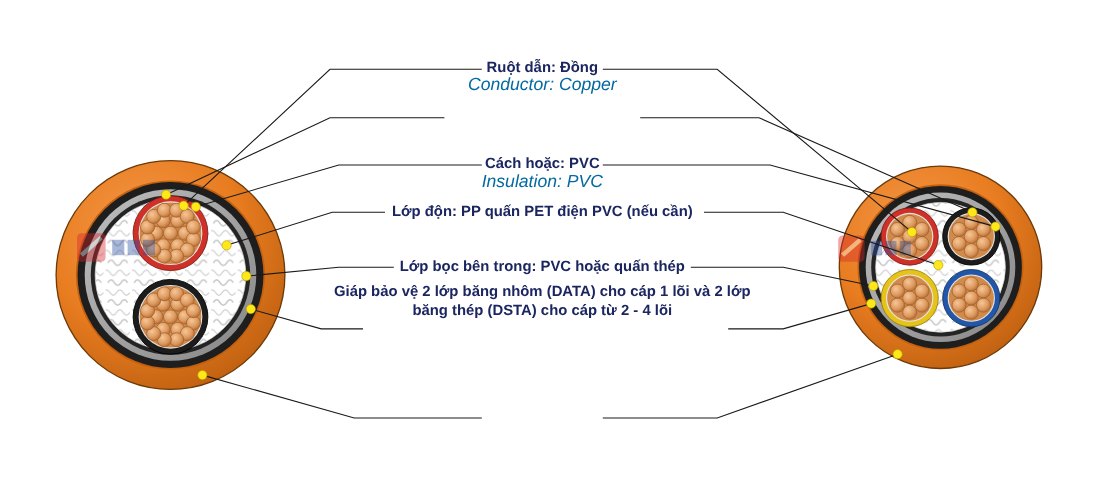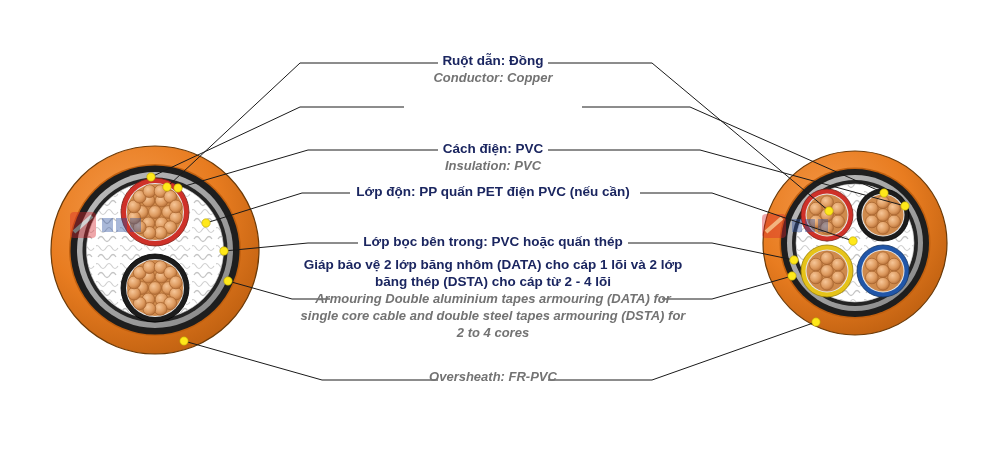--- a/index.html
+++ b/index.html
@@ -2,21 +2,21 @@
 <html><head>
 <meta charset="utf-8">
 <style>
   *{margin:0;padding:0;box-sizing:border-box}
   html,body{background:#ffffff}
   body{font-family:"Liberation Sans",sans-serif}
   .canvas{position:relative;width:1000px;height:450px;background:#fff;overflow:hidden}
   svg.art{position:absolute;left:0;top:0;z-index:1}
   .label{position:absolute;text-align:center;color:#1b2660;z-index:2}
   .label .vi{font-weight:bold;font-size:13.5px;line-height:17px}
-  .label .en{font-weight:bold;font-style:italic;font-size:13px;line-height:17px;color:#737373}
+  .label .en{font-weight:normal;font-style:italic;font-size:16px;line-height:17px;color:#0369a1}
   .l1{top:52px;left:283px;width:420px}
   .l2{top:96px;left:283px;width:420px}
   .l3{top:140px;left:283px;width:420px}
   .l4{top:183px;left:283px;width:420px}
   .l5{top:233px;left:283px;width:420px}
   .l6{top:256px;left:298px;width:390px}
   .l7{top:368px;left:283px;width:420px}
 </style>
 </head>
 <body>
@@ -225,30 +225,28 @@
       <circle cx="792" cy="276" r="4.2"></circle>
       <circle cx="816" cy="322" r="4.2"></circle>
     </g>
   </svg>
 
   <div class="label l1">
     <div class="vi">Ruột dẫn: Đồng</div>
     <div class="en">Conductor: Copper</div>
   </div>
   <div class="label l3">
-    <div class="vi">Cách điện: PVC</div>
+    <div class="vi">Cách hoặc: PVC</div>
     <div class="en">Insulation: PVC</div>
   </div>
   <div class="label l4">
     <div class="vi">Lớp độn: PP quấn PET điện PVC (nếu cần)</div>
   </div>
   <div class="label l5">
     <div class="vi">Lớp bọc bên trong: PVC hoặc quấn thép</div>
   </div>
   <div class="label l6">
     <div class="vi">Giáp bảo vệ 2 lớp băng nhôm (DATA) cho cáp 1 lõi và 2 lớp băng thép (DSTA) cho cáp từ 2 - 4 lõi</div>
-    <div class="en">Armouring Double aluminium tapes armouring (DATA) for single core cable and double steel tapes armouring (DSTA) for 2 to 4 cores</div>
   </div>
   <div class="label l7">
-    <div class="en">Oversheath: FR-PVC</div>
   </div>
 
 </div>
 
 </body></html>

